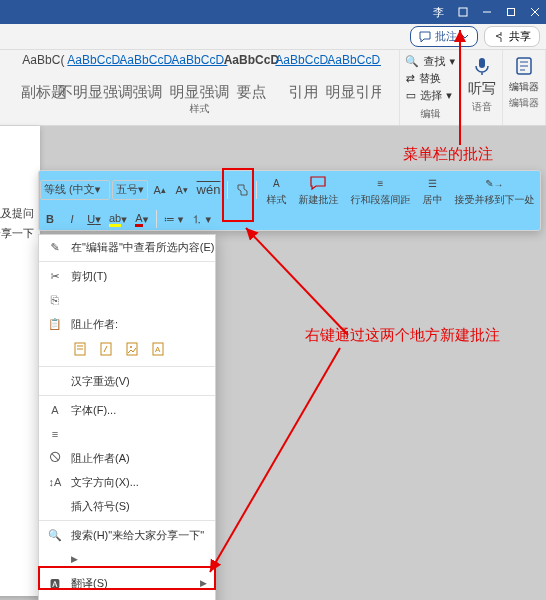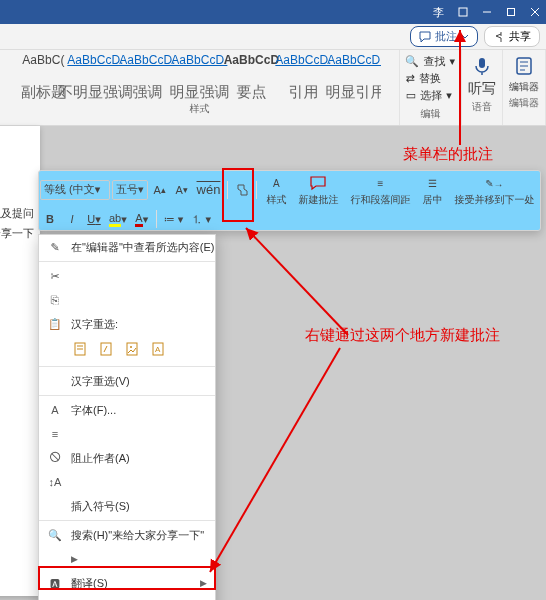--- a/index.html
+++ b/index.html
@@ -203,27 +203,28 @@
 </div>
 
 <div class="context-menu">
   <div class="cm-item">
       <span class="cm-icon">✎</span>
       <span class="cm-label">在"编辑器"中查看所选内容(E)</span>
     </div>
   <div class="cm-sep"></div>
   <div class="cm-item">
       <span class="cm-icon">✂</span>
+      <span class="cm-label">剪切(T)</span>
     </div>
   <div class="cm-item">
       <span class="cm-icon">⎘</span>
     </div>
   <div class="cm-item">
       <span class="cm-icon">📋</span>
-      <span class="cm-label">汉字重选:</span>
+      <span class="cm-label">阻止作者:</span>
     </div>
   <div class="paste-icons">
     <div class="paste-ico">
         <svg width="16" height="16" viewBox="0 0 16 16">
           <rect x="3" y="2" width="10" height="12" fill="none" stroke="#c78a1e" stroke-width="1"></rect>
           <path d="M5 5h6M5 8h6" stroke="#c78a1e"></path>
         </svg>
       </div>
     <div class="paste-ico">
         <svg width="16" height="16" viewBox="0 0 16 16">
@@ -257,20 +258,21 @@
     </div>
   <div class="cm-item">
       <span class="cm-icon">≡</span>
     </div>
   <div class="cm-item">
       <span class="cm-icon">🛇</span>
       <span class="cm-label">阻止作者(A)</span>
     </div>
   <div class="cm-item">
       <span class="cm-icon">↕A</span>
+      <span class="cm-label">文字方向(X)...</span>
     </div>
   <div class="cm-item">
       <span class="cm-icon"></span>
       <span class="cm-label">插入符号(S)</span>
     </div>
   <div class="cm-sep"></div>
   <div class="cm-item">
       <span class="cm-icon">🔍</span>
       <span class="cm-label">搜索(H)"来给大家分享一下"</span>
     </div>

